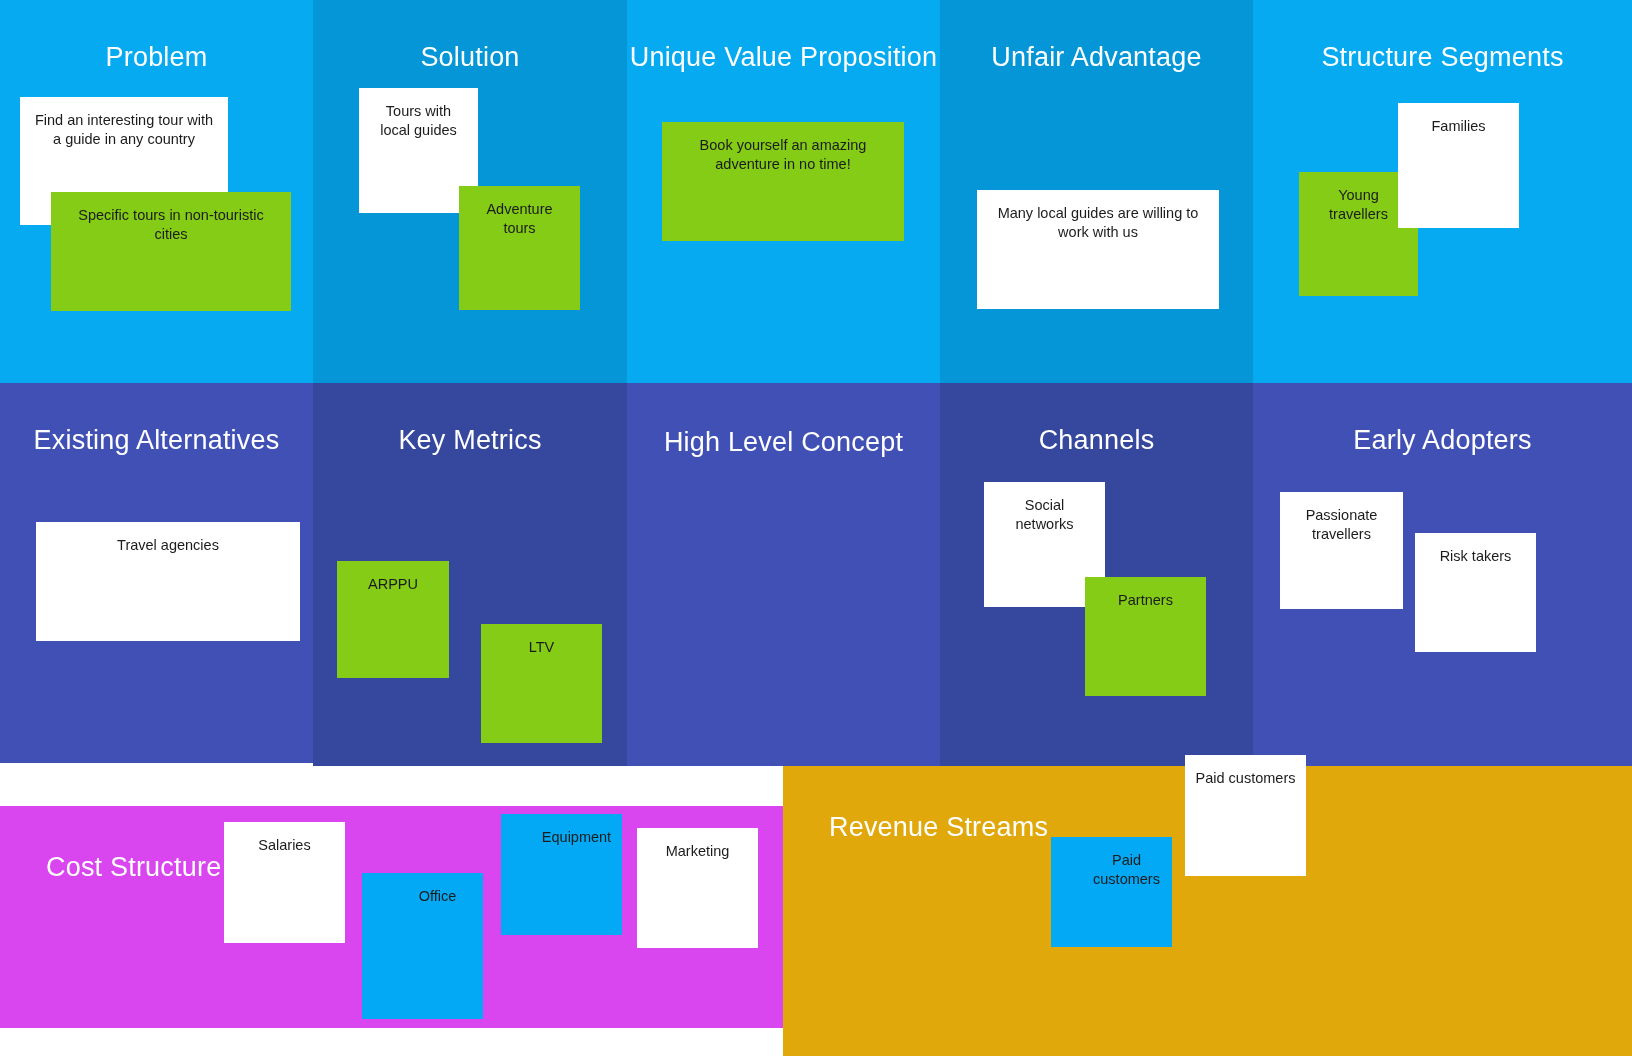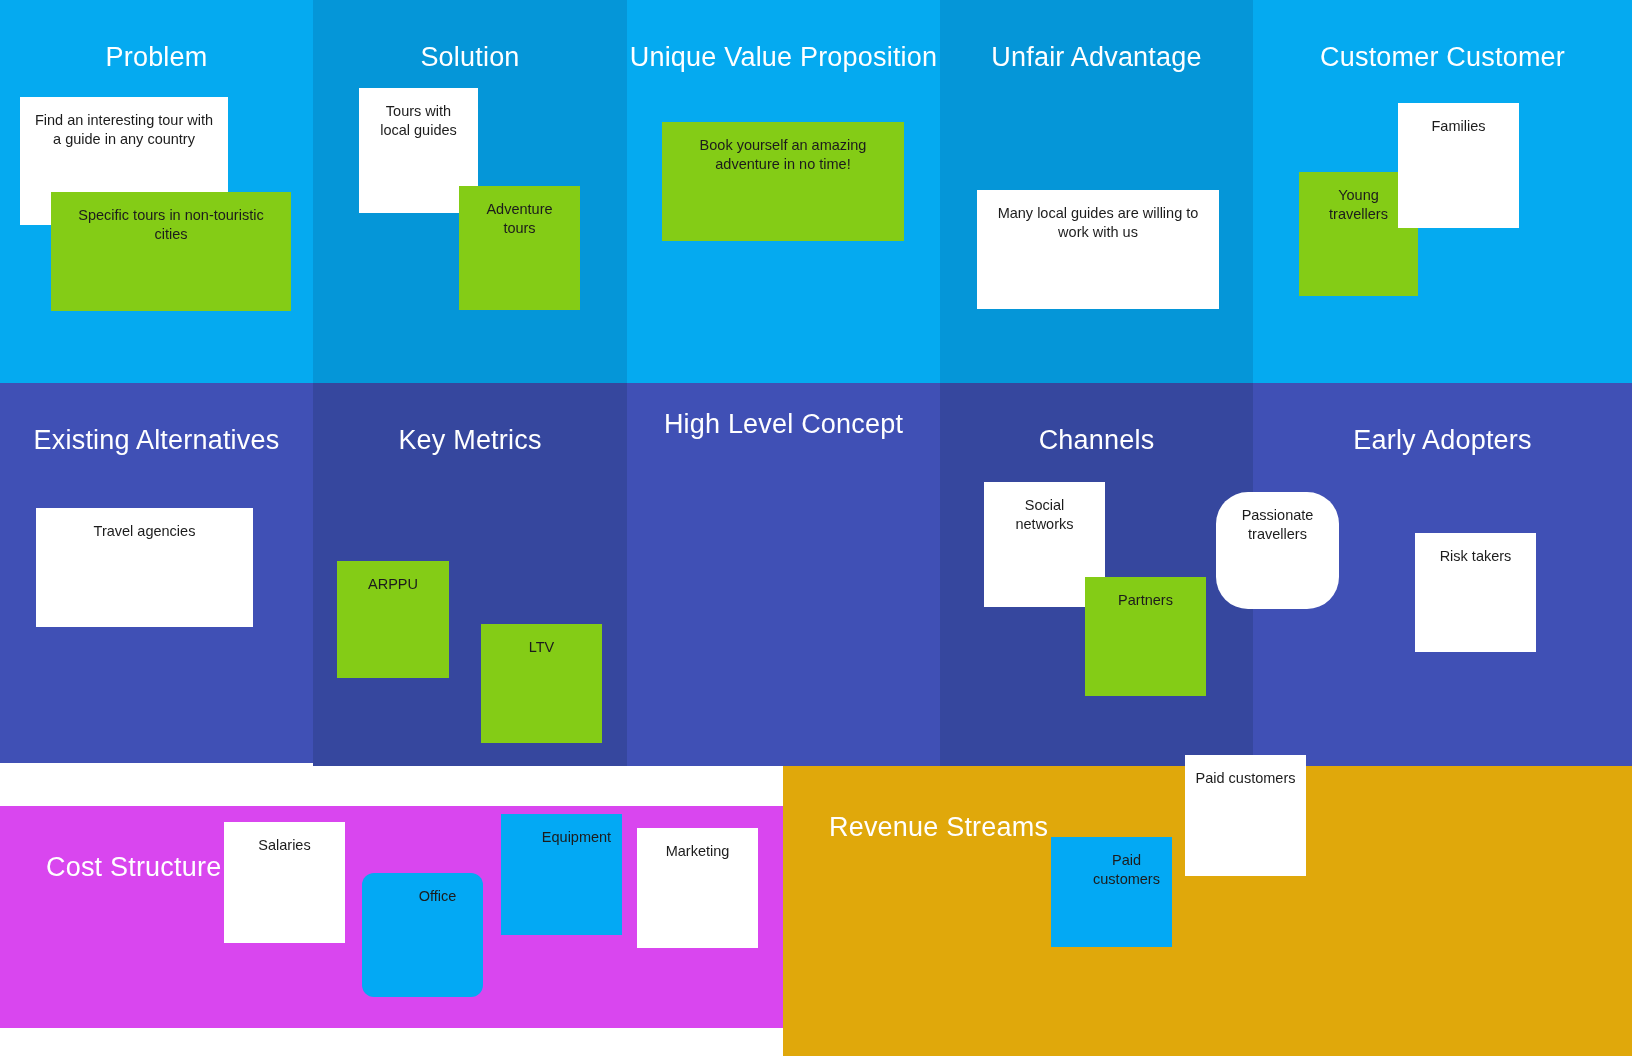--- a/index.html
+++ b/index.html
@@ -70,33 +70,33 @@
 
   <div class="panel" style="left:627px; top:0px; width:313px; height:383px; background:#05aaf0;">
     <div class="panel-title title-center" style="top:42px;">Unique Value Proposition</div>
   </div>
 
   <div class="panel" style="left:940px; top:0px; width:313px; height:383px; background:#0596d8;">
     <div class="panel-title title-center" style="top:42px;">Unfair Advantage</div>
   </div>
 
   <div class="panel" style="left:1253px; top:0px; width:379px; height:383px; background:#05aaf0;">
-    <div class="panel-title title-center" style="top:42px;">Customer Customer</div>
+    <div class="panel-title title-center" style="top:42px;">Structure Segments</div>
   </div>
 
   <div class="panel" style="left:0px; top:383px; width:313px; height:380px; background:#4050b5;">
     <div class="panel-title title-center" style="top:42px;">Existing Alternatives</div>
   </div>
 
   <div class="panel" style="left:313px; top:383px; width:314px; height:383px; background:#36479e;">
     <div class="panel-title title-center" style="top:42px;">Key Metrics</div>
   </div>
 
   <div class="panel" style="left:627px; top:383px; width:313px; height:383px; background:#4050b5;">
-    <div class="panel-title title-center" style="top:26px;">High Level Concept</div>
+    <div class="panel-title title-center" style="top:44px;">High Level Concept</div>
   </div>
 
   <div class="panel" style="left:940px; top:383px; width:313px; height:383px; background:#36479e;">
     <div class="panel-title title-center" style="top:42px;">Channels</div>
   </div>
 
   <div class="panel" style="left:1253px; top:383px; width:379px; height:383px; background:#4050b5;">
     <div class="panel-title title-center" style="top:42px;">Early Adopters</div>
   </div>
 
@@ -130,49 +130,49 @@
     <span class="card-text">Many local guides are willing to work with us</span>
   </div>
 
   <div class="card yellow" style="left:1299px; top:172px; width:119px; height:124px;">
     <span class="card-text">Young travellers</span>
   </div>
   <div class="card white" style="left:1398px; top:103px; width:121px; height:125px;">
     <span class="card-text">Families</span>
   </div>
 
-  <div class="card white" style="left:36px; top:508px; width:217px; height:119px;">
+  <div class="card white" style="left:36px; top:522px; width:264px; height:119px;">
     <span class="card-text">Travel agencies</span>
   </div>
 
   <div class="card yellow" style="left:337px; top:561px; width:112px; height:117px;">
     <span class="card-text">ARPPU</span>
   </div>
   <div class="card yellow" style="left:481px; top:624px; width:121px; height:119px;">
     <span class="card-text">LTV</span>
   </div>
 
   <div class="card white" style="left:984px; top:482px; width:121px; height:125px;">
     <span class="card-text">Social networks</span>
   </div>
   <div class="card yellow" style="left:1085px; top:577px; width:121px; height:119px;">
     <span class="card-text">Partners</span>
   </div>
 
-  <div class="card white" style="left:1216px; top:492px; width:123px; height:117px;border-radius:32px;">
+  <div class="card white" style="left:1280px; top:492px; width:123px; height:117px;">
     <span class="card-text">Passionate travellers</span>
   </div>
   <div class="card white" style="left:1415px; top:533px; width:121px; height:119px;">
     <span class="card-text">Risk takers</span>
   </div>
 
   <div class="card white" style="left:224px; top:822px; width:121px; height:121px;">
     <span class="card-text">Salaries</span>
   </div>
-  <div class="card blue" style="left:362px; top:873px; width:121px; height:124px;border-radius:12px;">
+  <div class="card blue" style="left:362px; top:873px; width:121px; height:146px;">
     <span class="card-text">Office</span>
   </div>
   <div class="card blue" style="left:501px; top:814px; width:121px; height:121px;">
     <span class="card-text">Equipment</span>
   </div>
   <div class="card white" style="left:637px; top:828px; width:121px; height:120px;">
     <span class="card-text">Marketing</span>
   </div>
 
   <div class="card blue" style="left:1051px; top:837px; width:121px; height:110px;">

